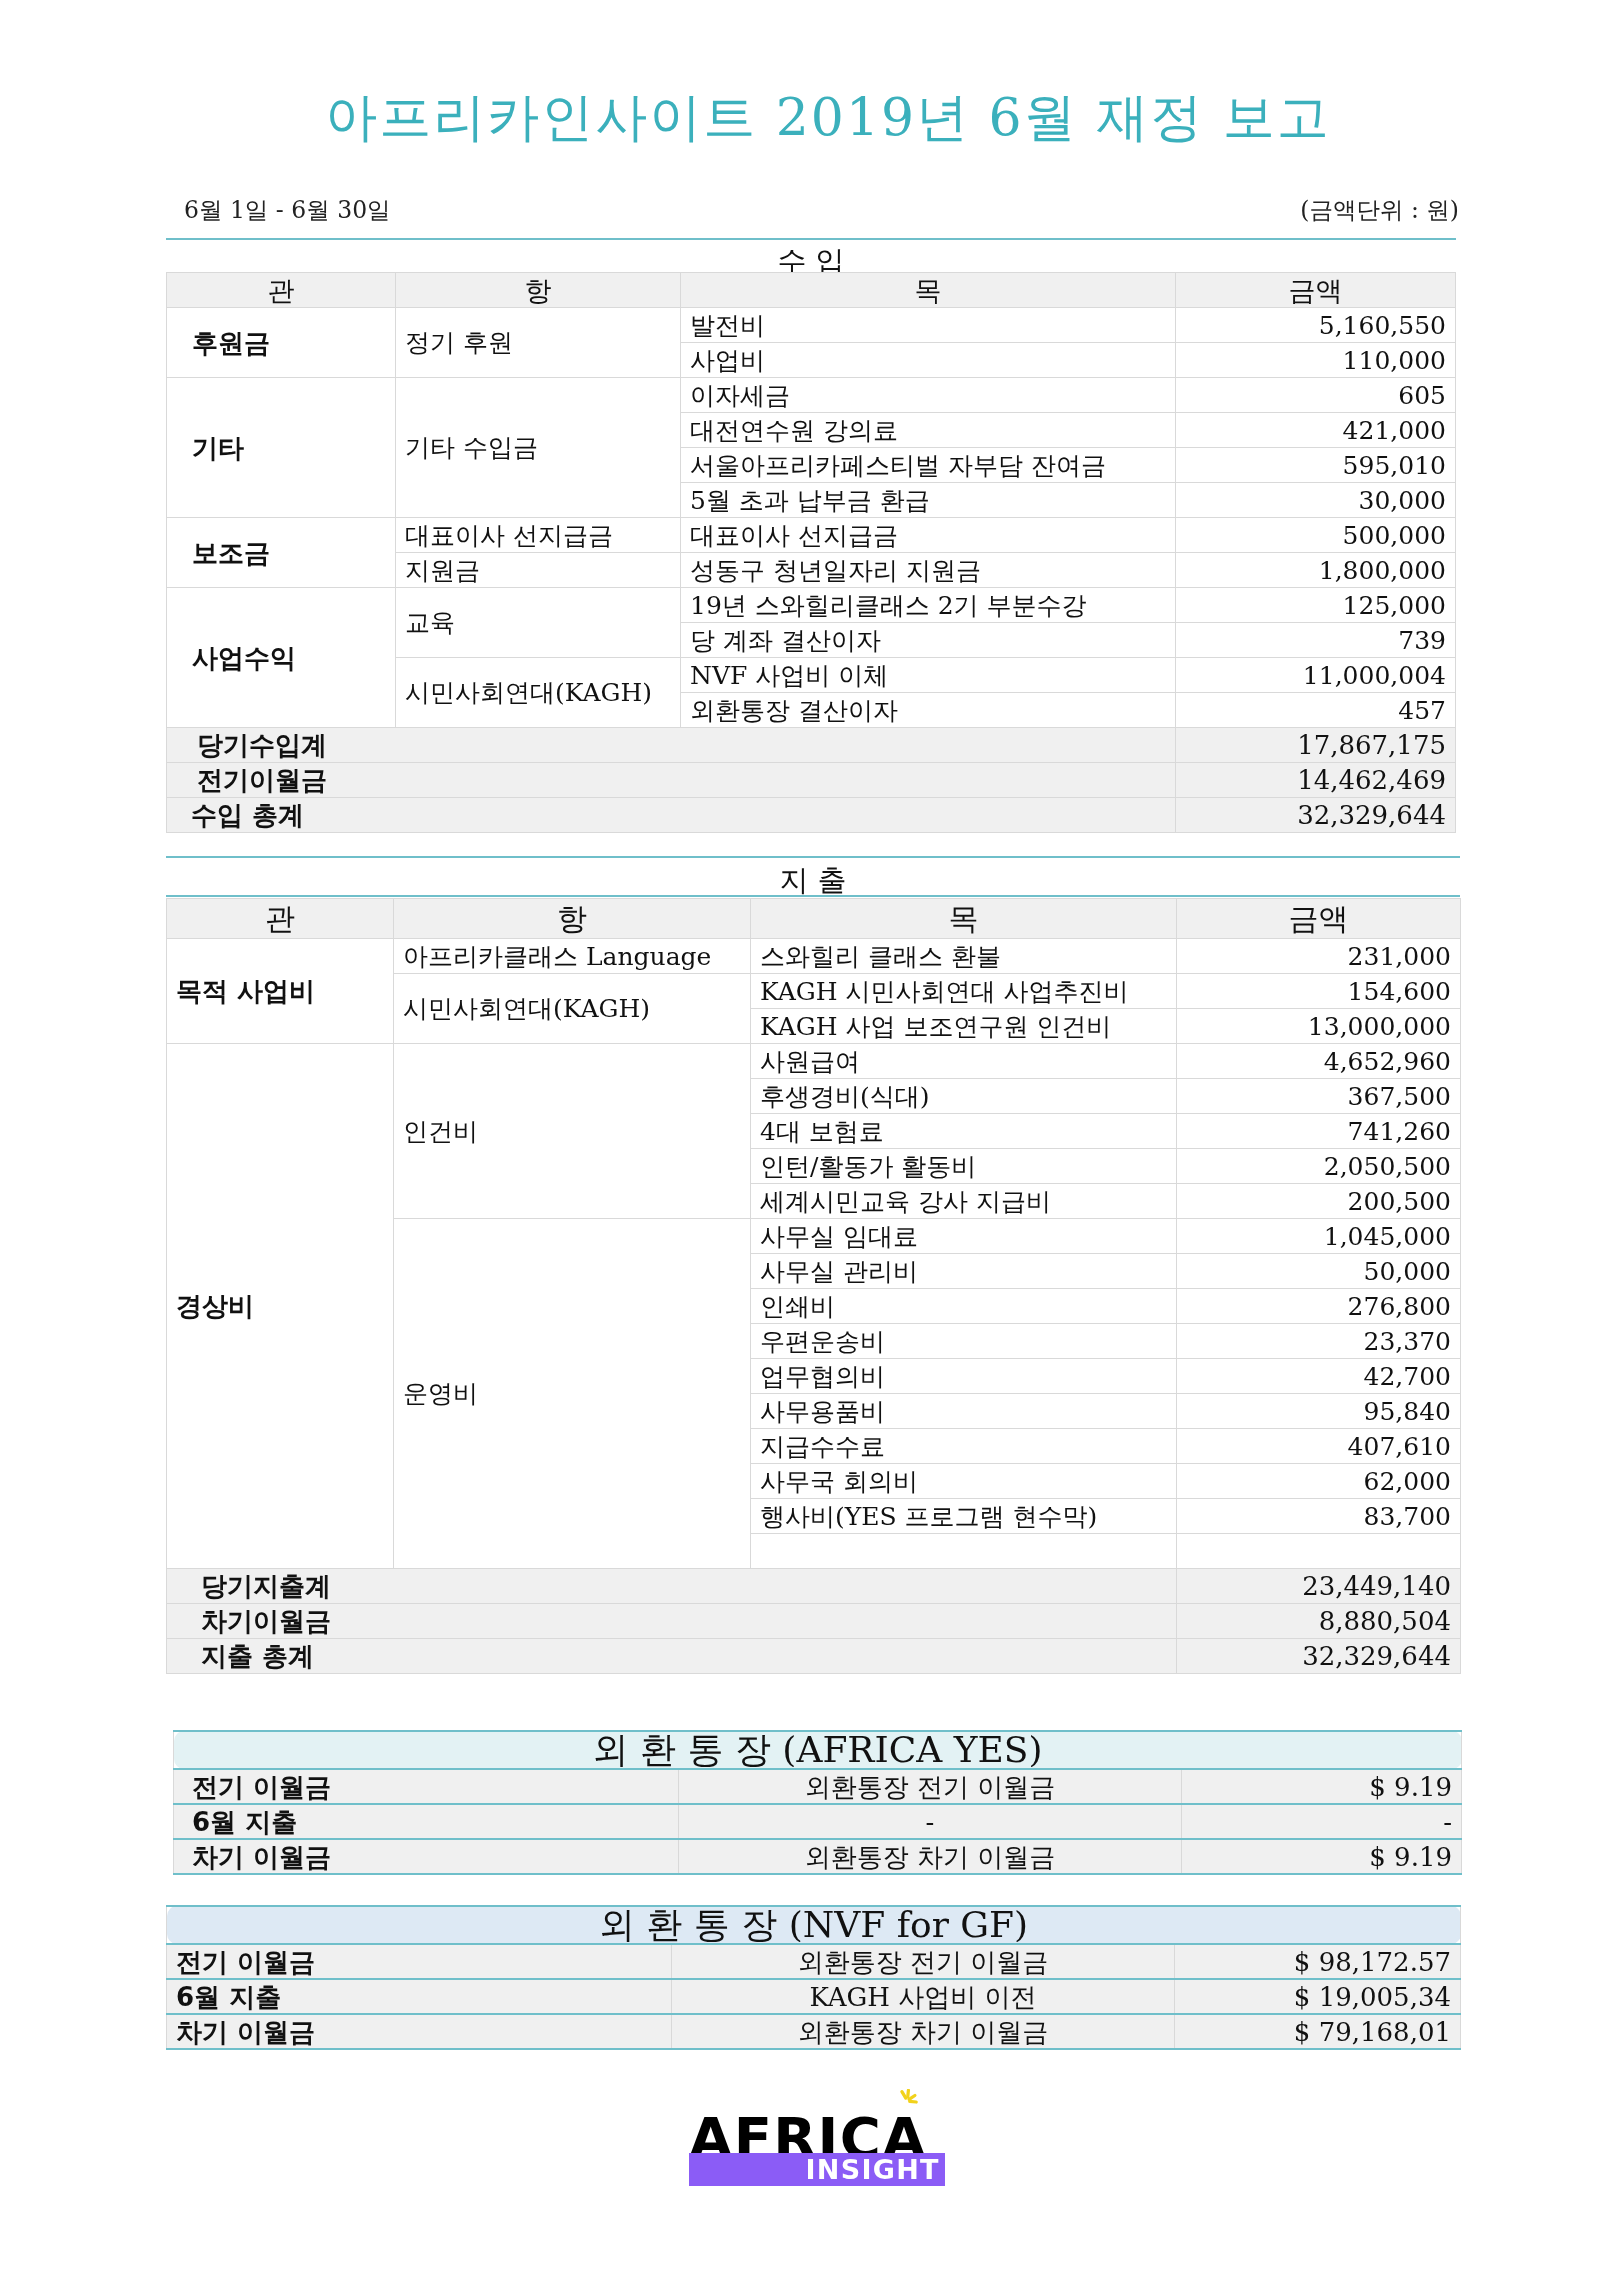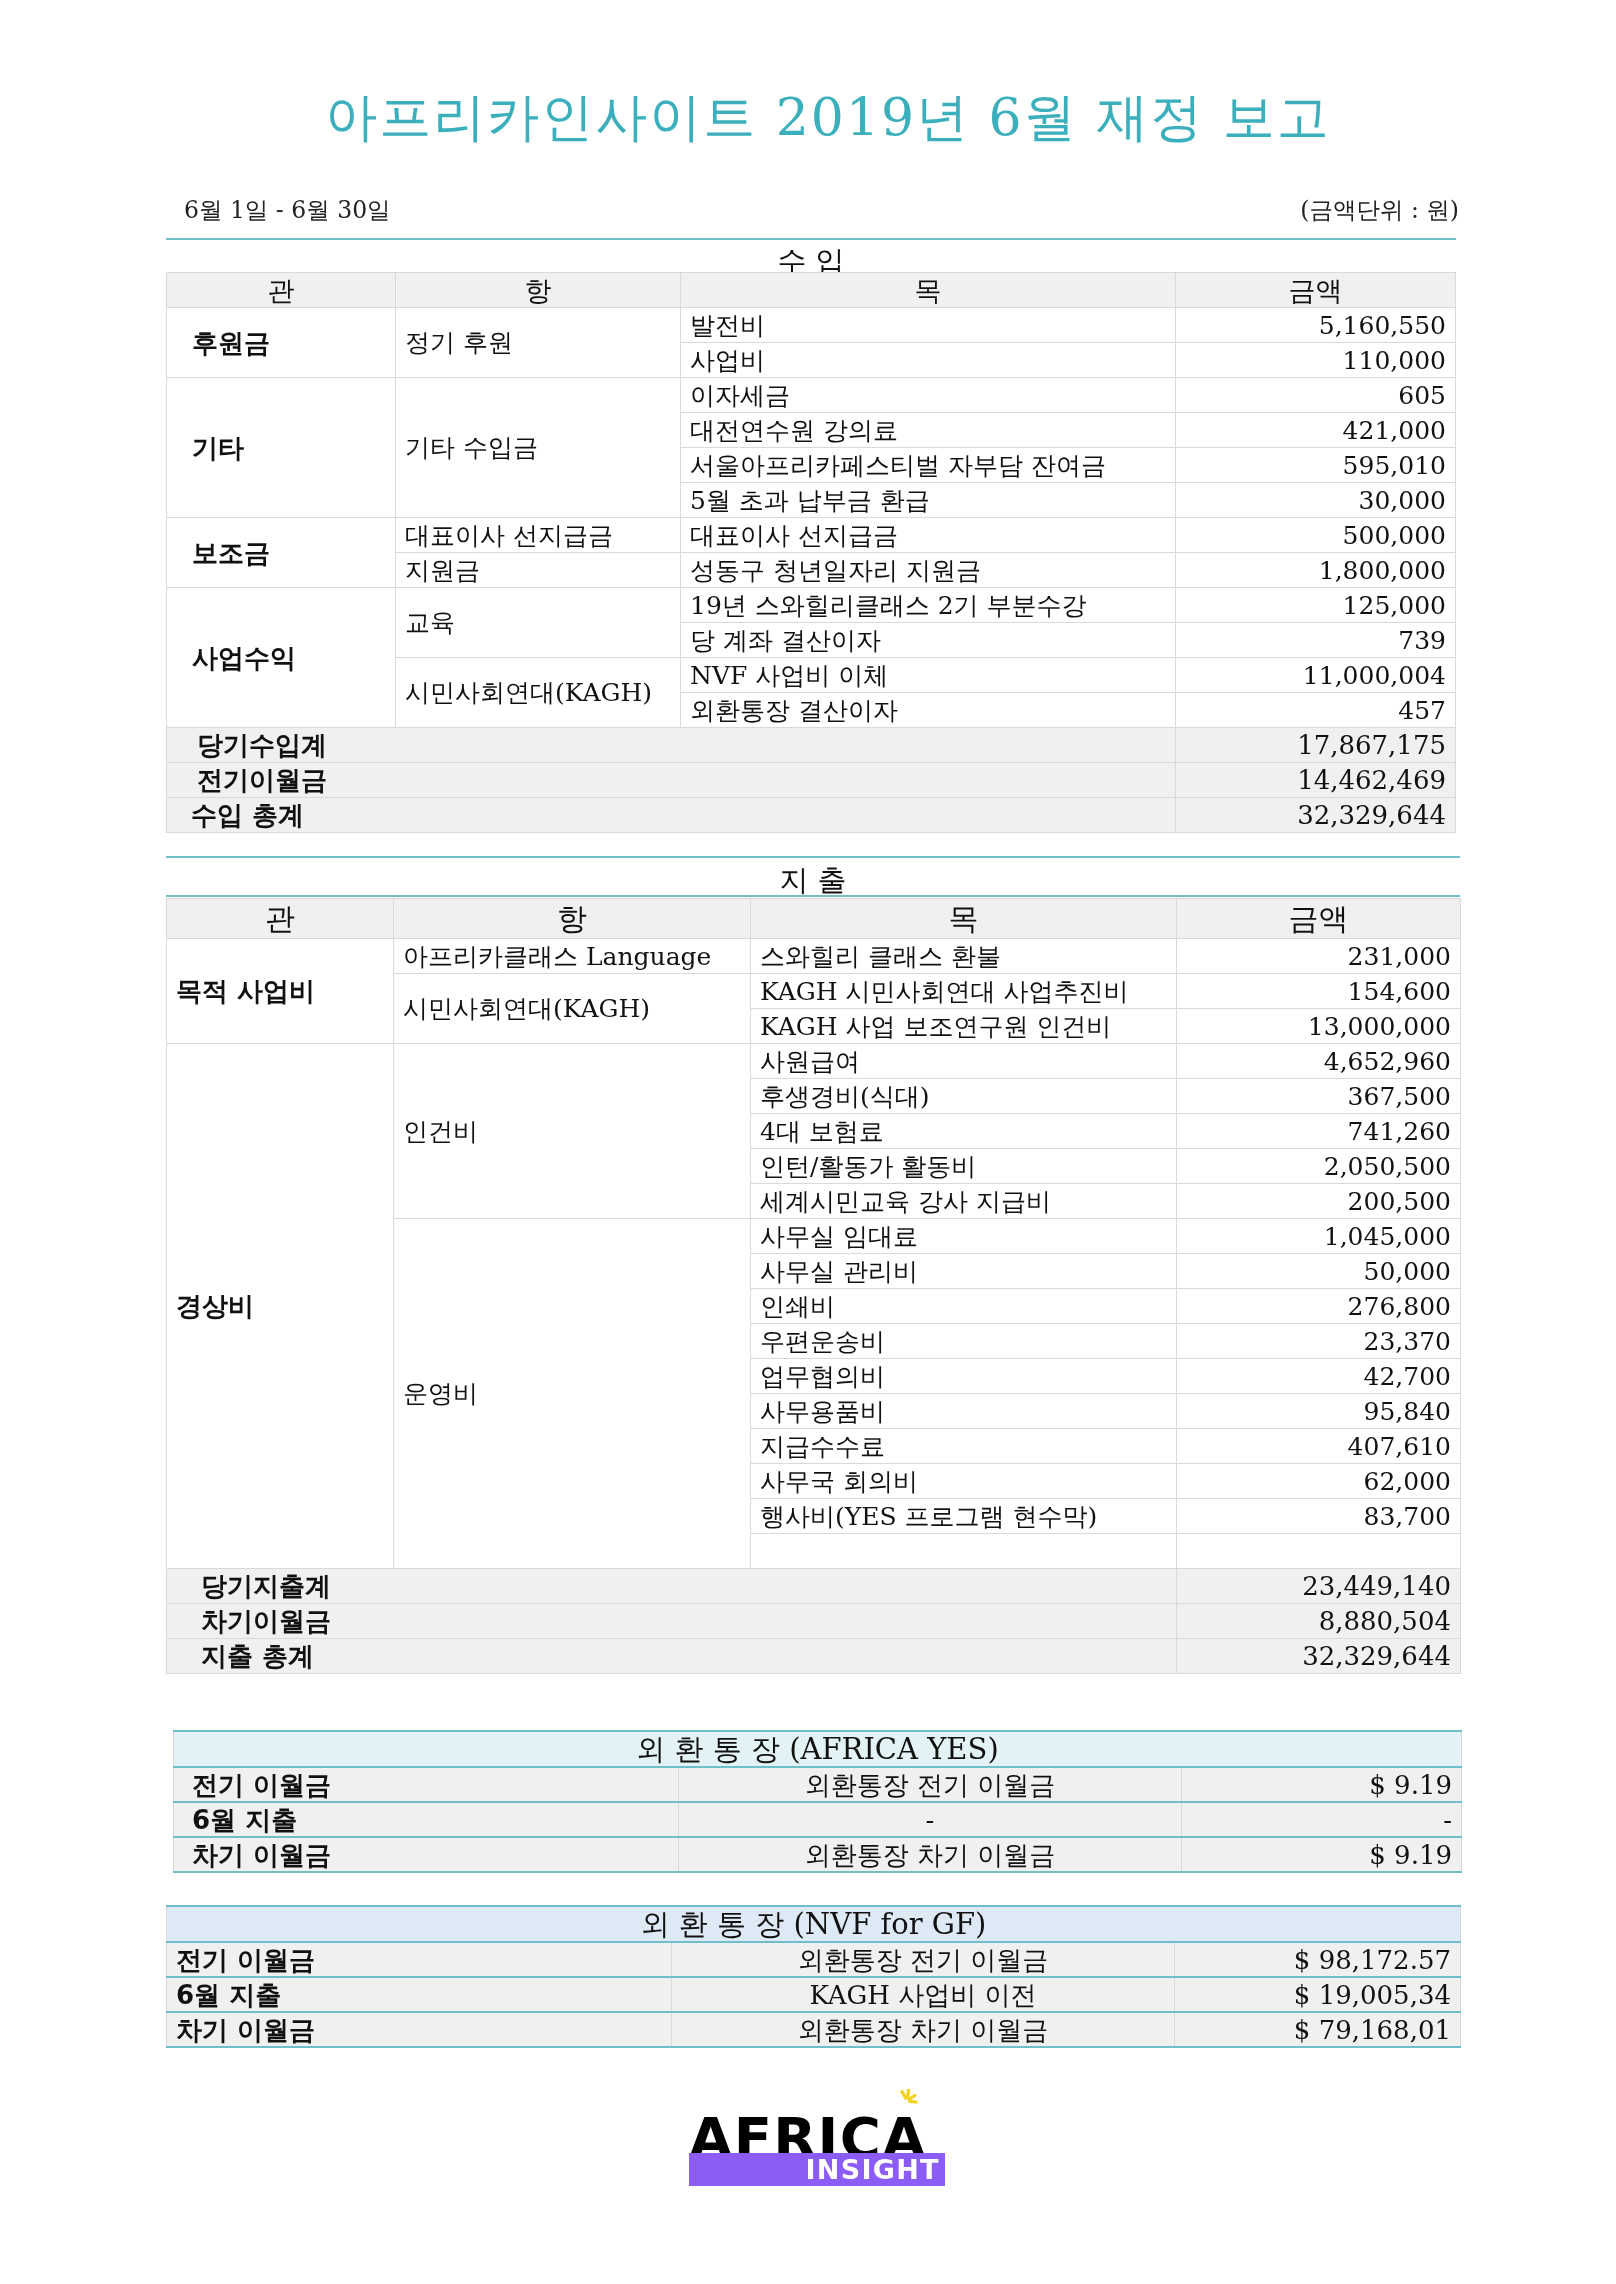--- a/index.html
+++ b/index.html
@@ -29,21 +29,21 @@
   table.income tr { height: 35px; }
   table.expense { top: 898px; left: 166px; width: 1294px; }
   table.expense tr { height: 35px; }
   table.fx td { border-left: 1.3px solid #d9d9d9; border-right: 1.3px solid #d9d9d9;
                 border-top: 2px solid #6fbfca; border-bottom: 2px solid #6fbfca;
                 background: #f0f0f0; font-size: 26px; height: 33px; }
   table.fx td.lbl { font-weight: bold; padding-left: 18px; }
   table.fx td.mid { text-align: center; font-family: "DejaVu Serif","Liberation Serif",serif; }
   table.fx td.amt { text-align: right; font-family: "DejaVu Serif","Liberation Serif",serif; }
   table.fx td.head { text-align: center; font-family: "DejaVu Serif","Liberation Serif",serif;
-                     font-size: 29px; height: 34px; }
+                     font-size: 36px; height: 34px; border-radius: 10px; }
   table.fx1 { top: 1730px; left: 173px; width: 1288px; }
   table.fx1 td.head { background: #e3f2f4; }
   table.fx2 { top: 1905px; left: 166px; width: 1294px; }
   table.fx2 td.head { background: #dde9f4; }
   .logo { position: absolute; top: 2089px; left: 689px; width: 238px; height: 104px; }
   .logo .word { position: absolute; top: 16.3px; left: 0; font-family: "DejaVu Sans","Liberation Sans",sans-serif;
                 font-weight: bold; font-size: 56px; color: #000000; letter-spacing: 1.3px; }
   .logo .bar { position: absolute; top: 64px; left: 0; width: 256px; height: 33px; background: #8b5cf6; }
   .logo .bar span { position: absolute; right: 5.2px; top: 1.3px; font-family: "DejaVu Sans","Liberation Sans",sans-serif;
                     font-weight: bold; font-size: 27px; color: #ffffff; letter-spacing: 1.3px; }

